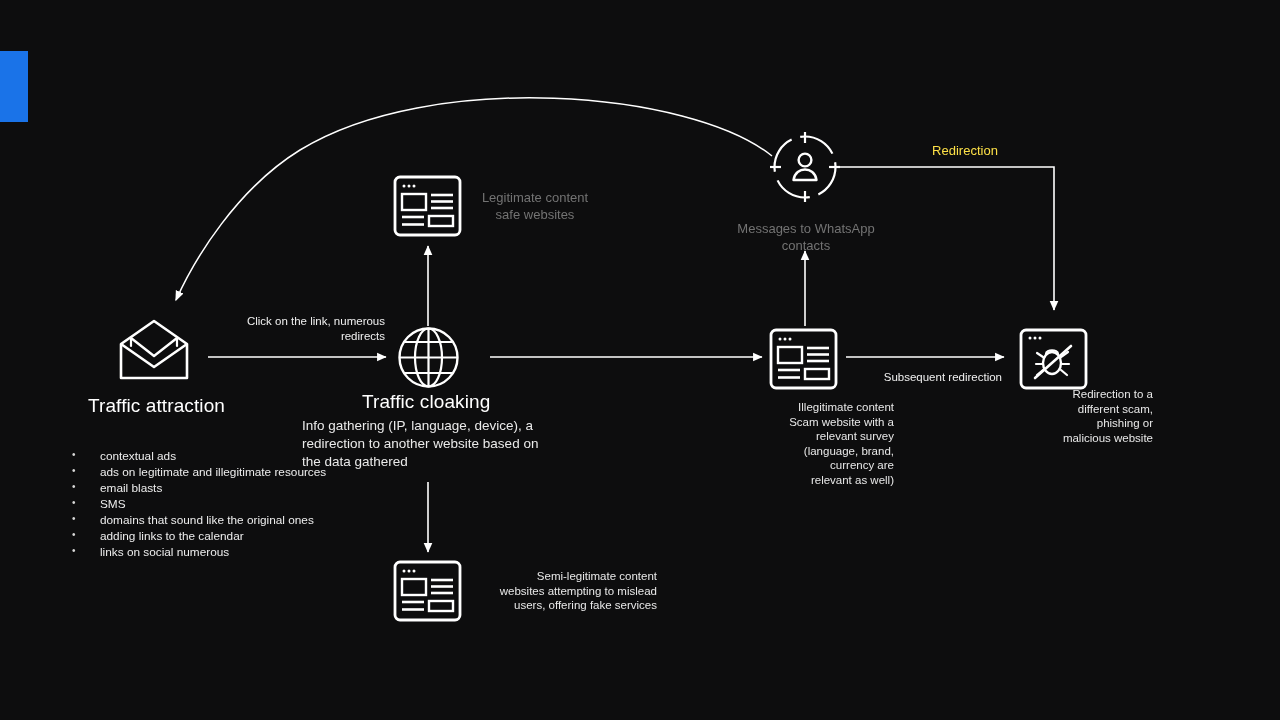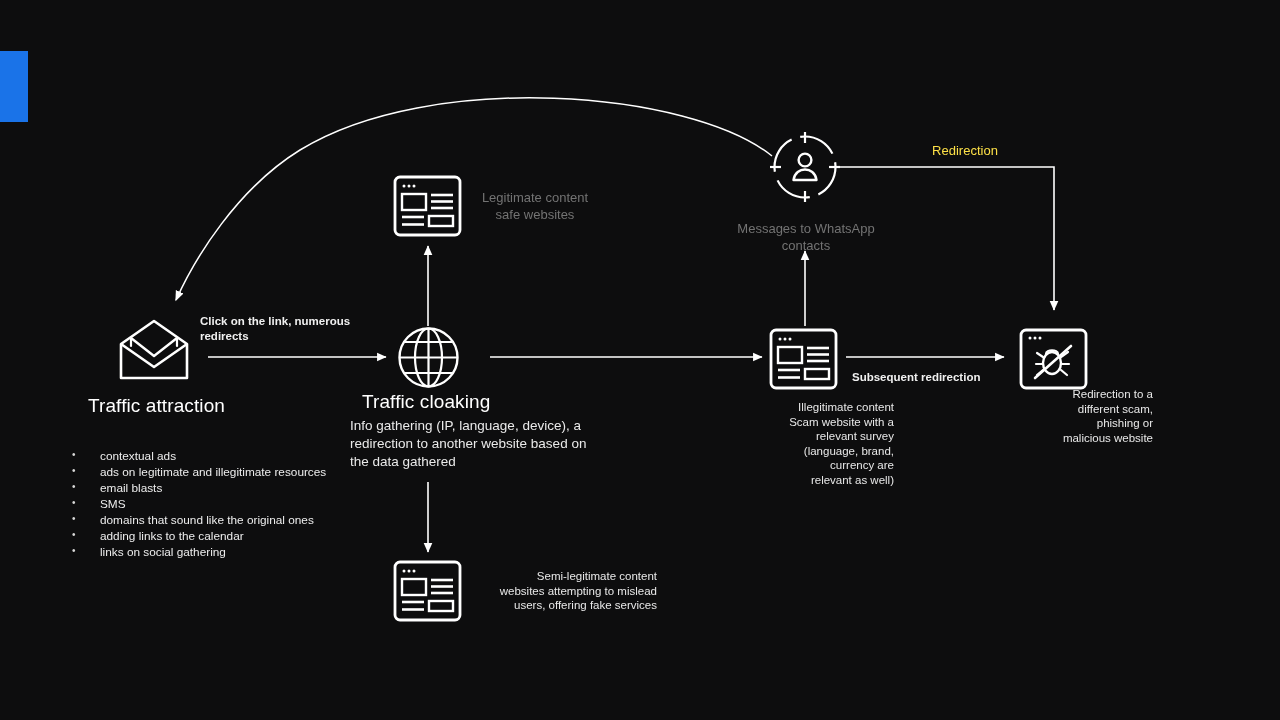--- a/index.html
+++ b/index.html
@@ -39,36 +39,34 @@
     font-weight: 400;
     color: #ffffff;
     letter-spacing: 0.1px;
     white-space: nowrap;
   }
   .body-text {
     position: absolute;
     font-size: 13.5px;
     line-height: 18px;
     color: #eaeaea;
-    margin-left: 48px;
   }
   .small-text {
     position: absolute;
     font-size: 11.5px;
     line-height: 14.5px;
     color: #e8e8e8;
     text-align: right;
   }
   .edge-label {
     position: absolute;
     font-size: 11.5px;
     line-height: 15px;
     color: #f0f0f0;
-    text-align: left;
-    font-weight: bold;
+    text-align: right;
   }
   .edge-label-lg {
     position: absolute;
     font-size: 13px;
     color: #fde047;
     text-align: center;
     white-space: nowrap;
   }
   .icon-label-center {
     position: absolute;
@@ -147,21 +145,21 @@
     </svg>
   </div>
   <div class="node-title" style="left:88px; top:395px;">Traffic attraction</div>
   <ul class="bullets" style="left:56px; top:432px; width:270px;">
     <li>contextual ads</li>
     <li>ads on legitimate and illegitimate resources</li>
     <li>email blasts</li>
     <li>SMS</li>
     <li>domains that sound like the original ones</li>
     <li>adding links to the calendar</li>
-    <li>links on social gathering</li>
+    <li>links on social numerous</li>
   </ul>
 
   <div class="edge-label" style="left:200px; top:314px; width:185px;">
     <div>Click on the link, numerous</div>
     <div>redirects</div>
   </div>
 
   <div class="icon-box" style="left:396px; top:325px;">
     <svg width="65" height="65" viewBox="0 0 65 65">
       <circle cx="32.5" cy="32.5" r="29" fill="none" stroke="#ffffff" stroke-width="2.4"></circle>

